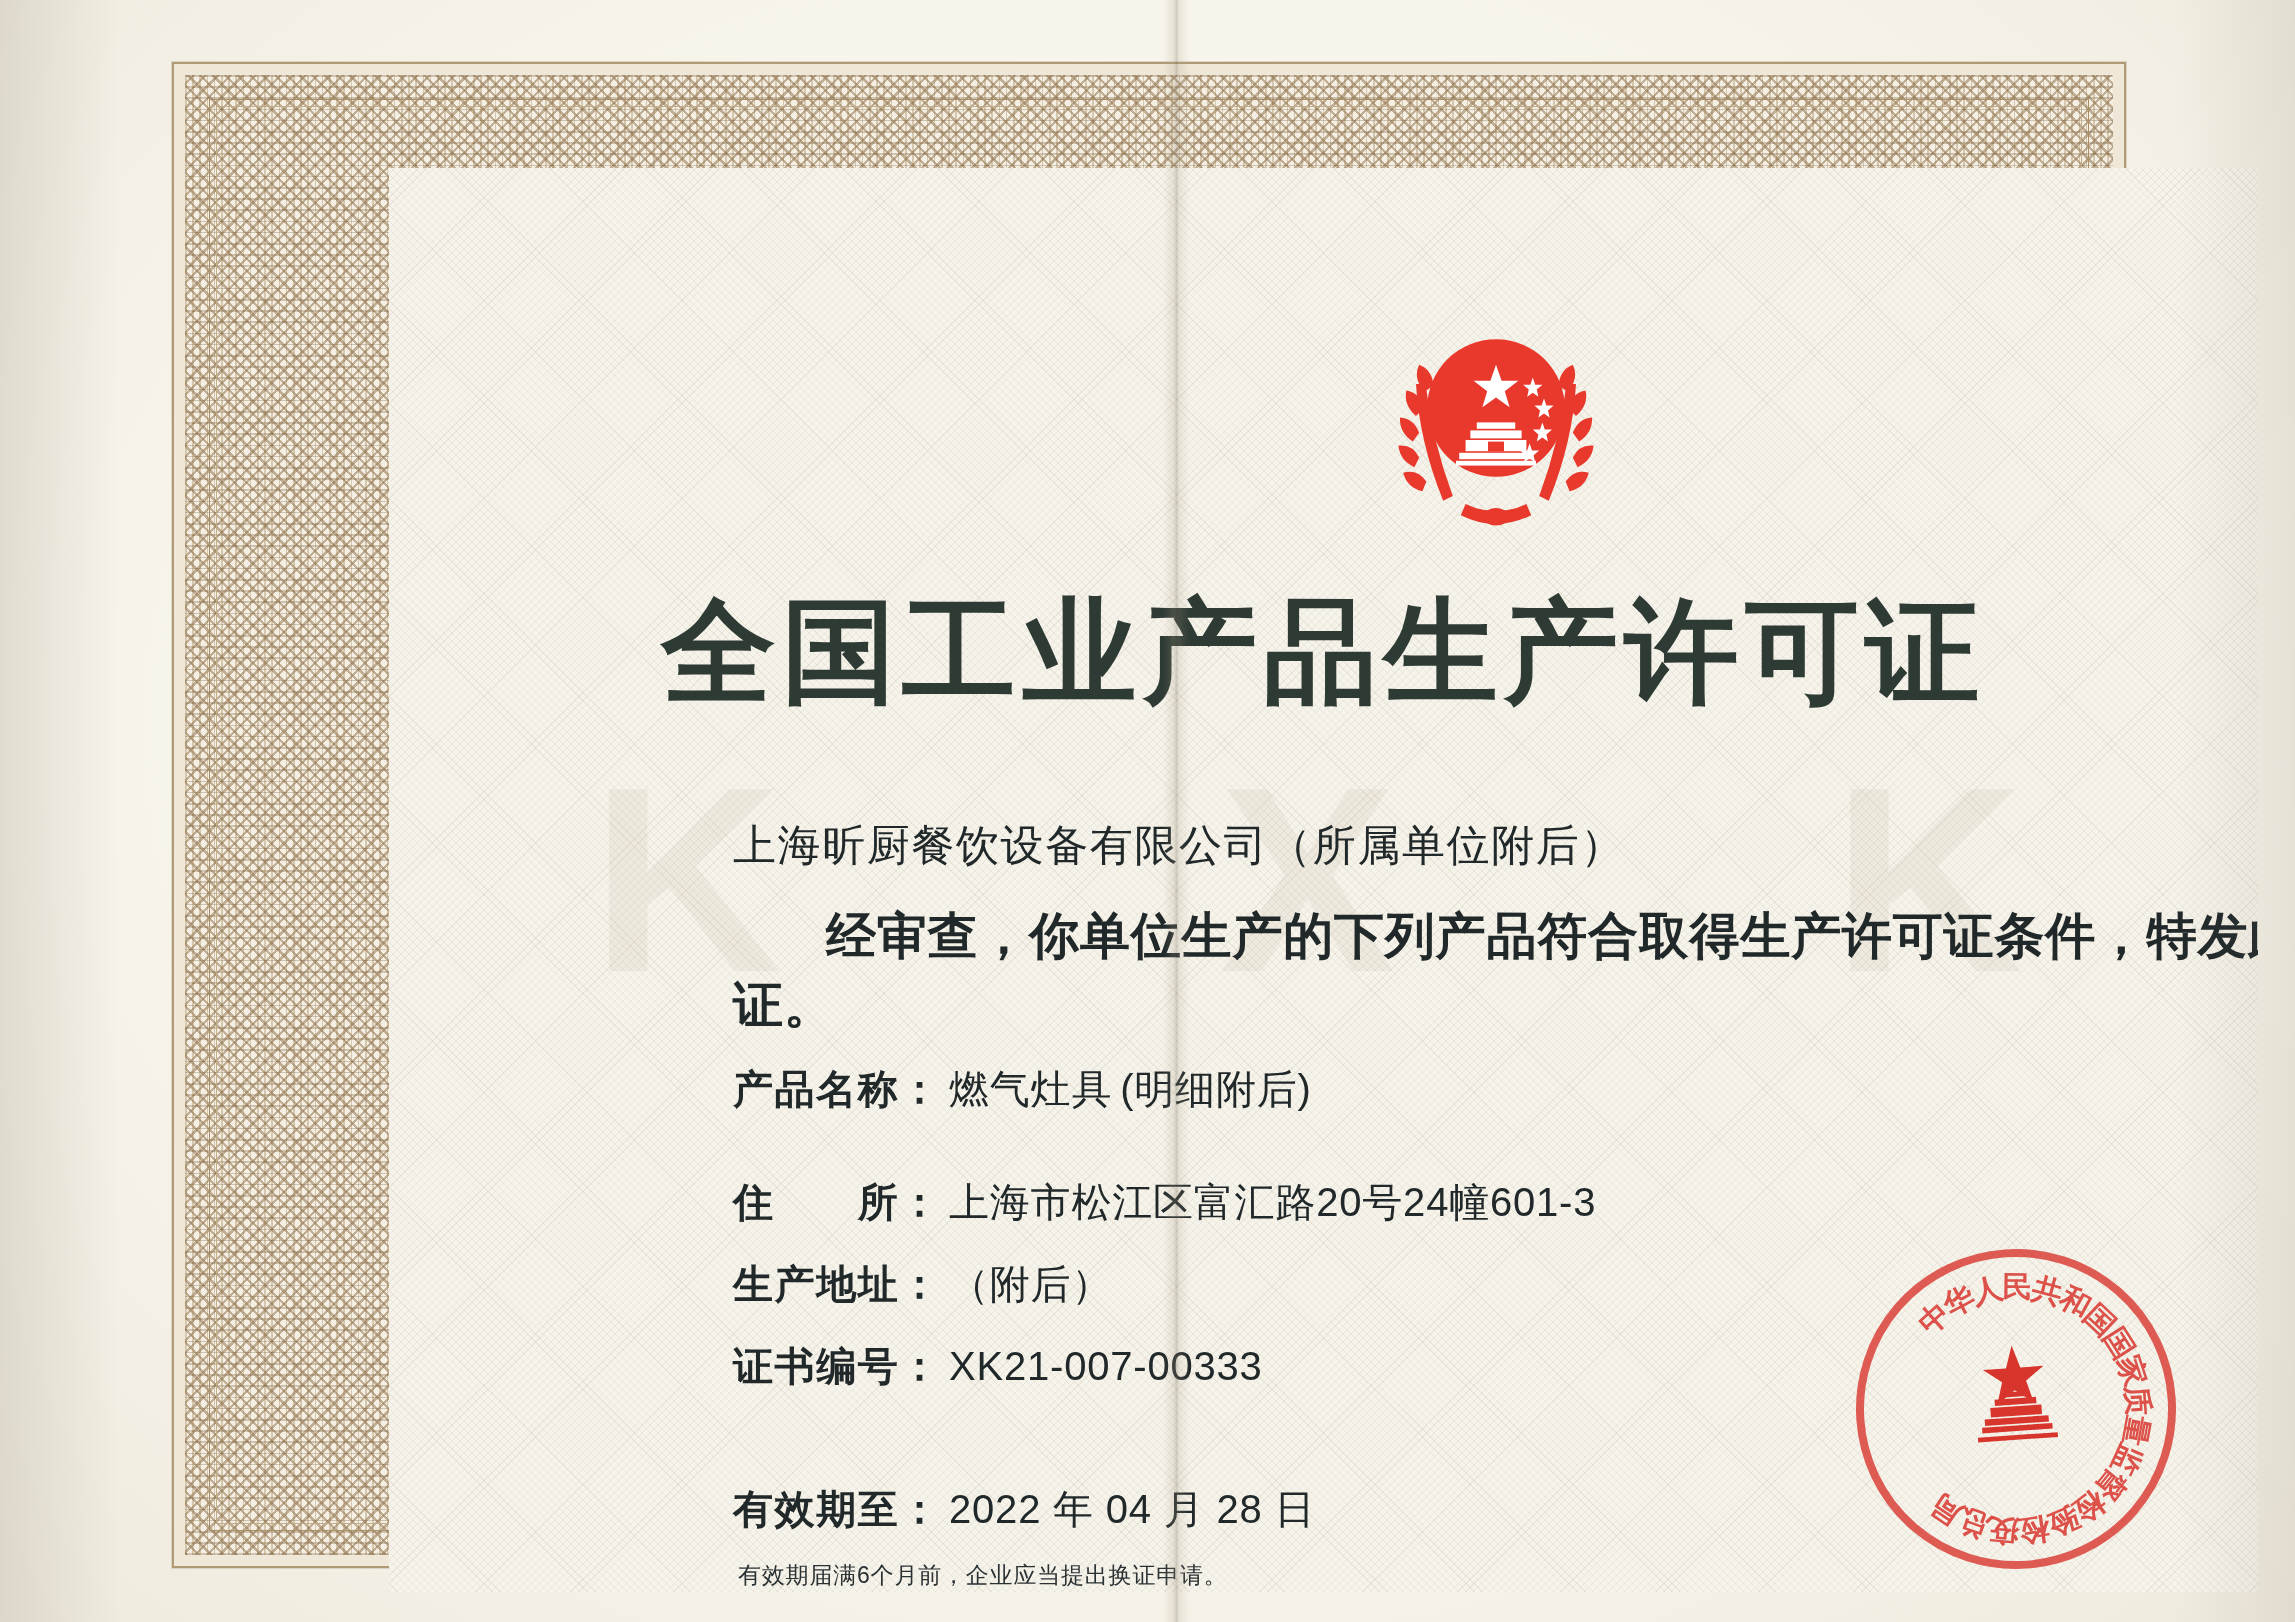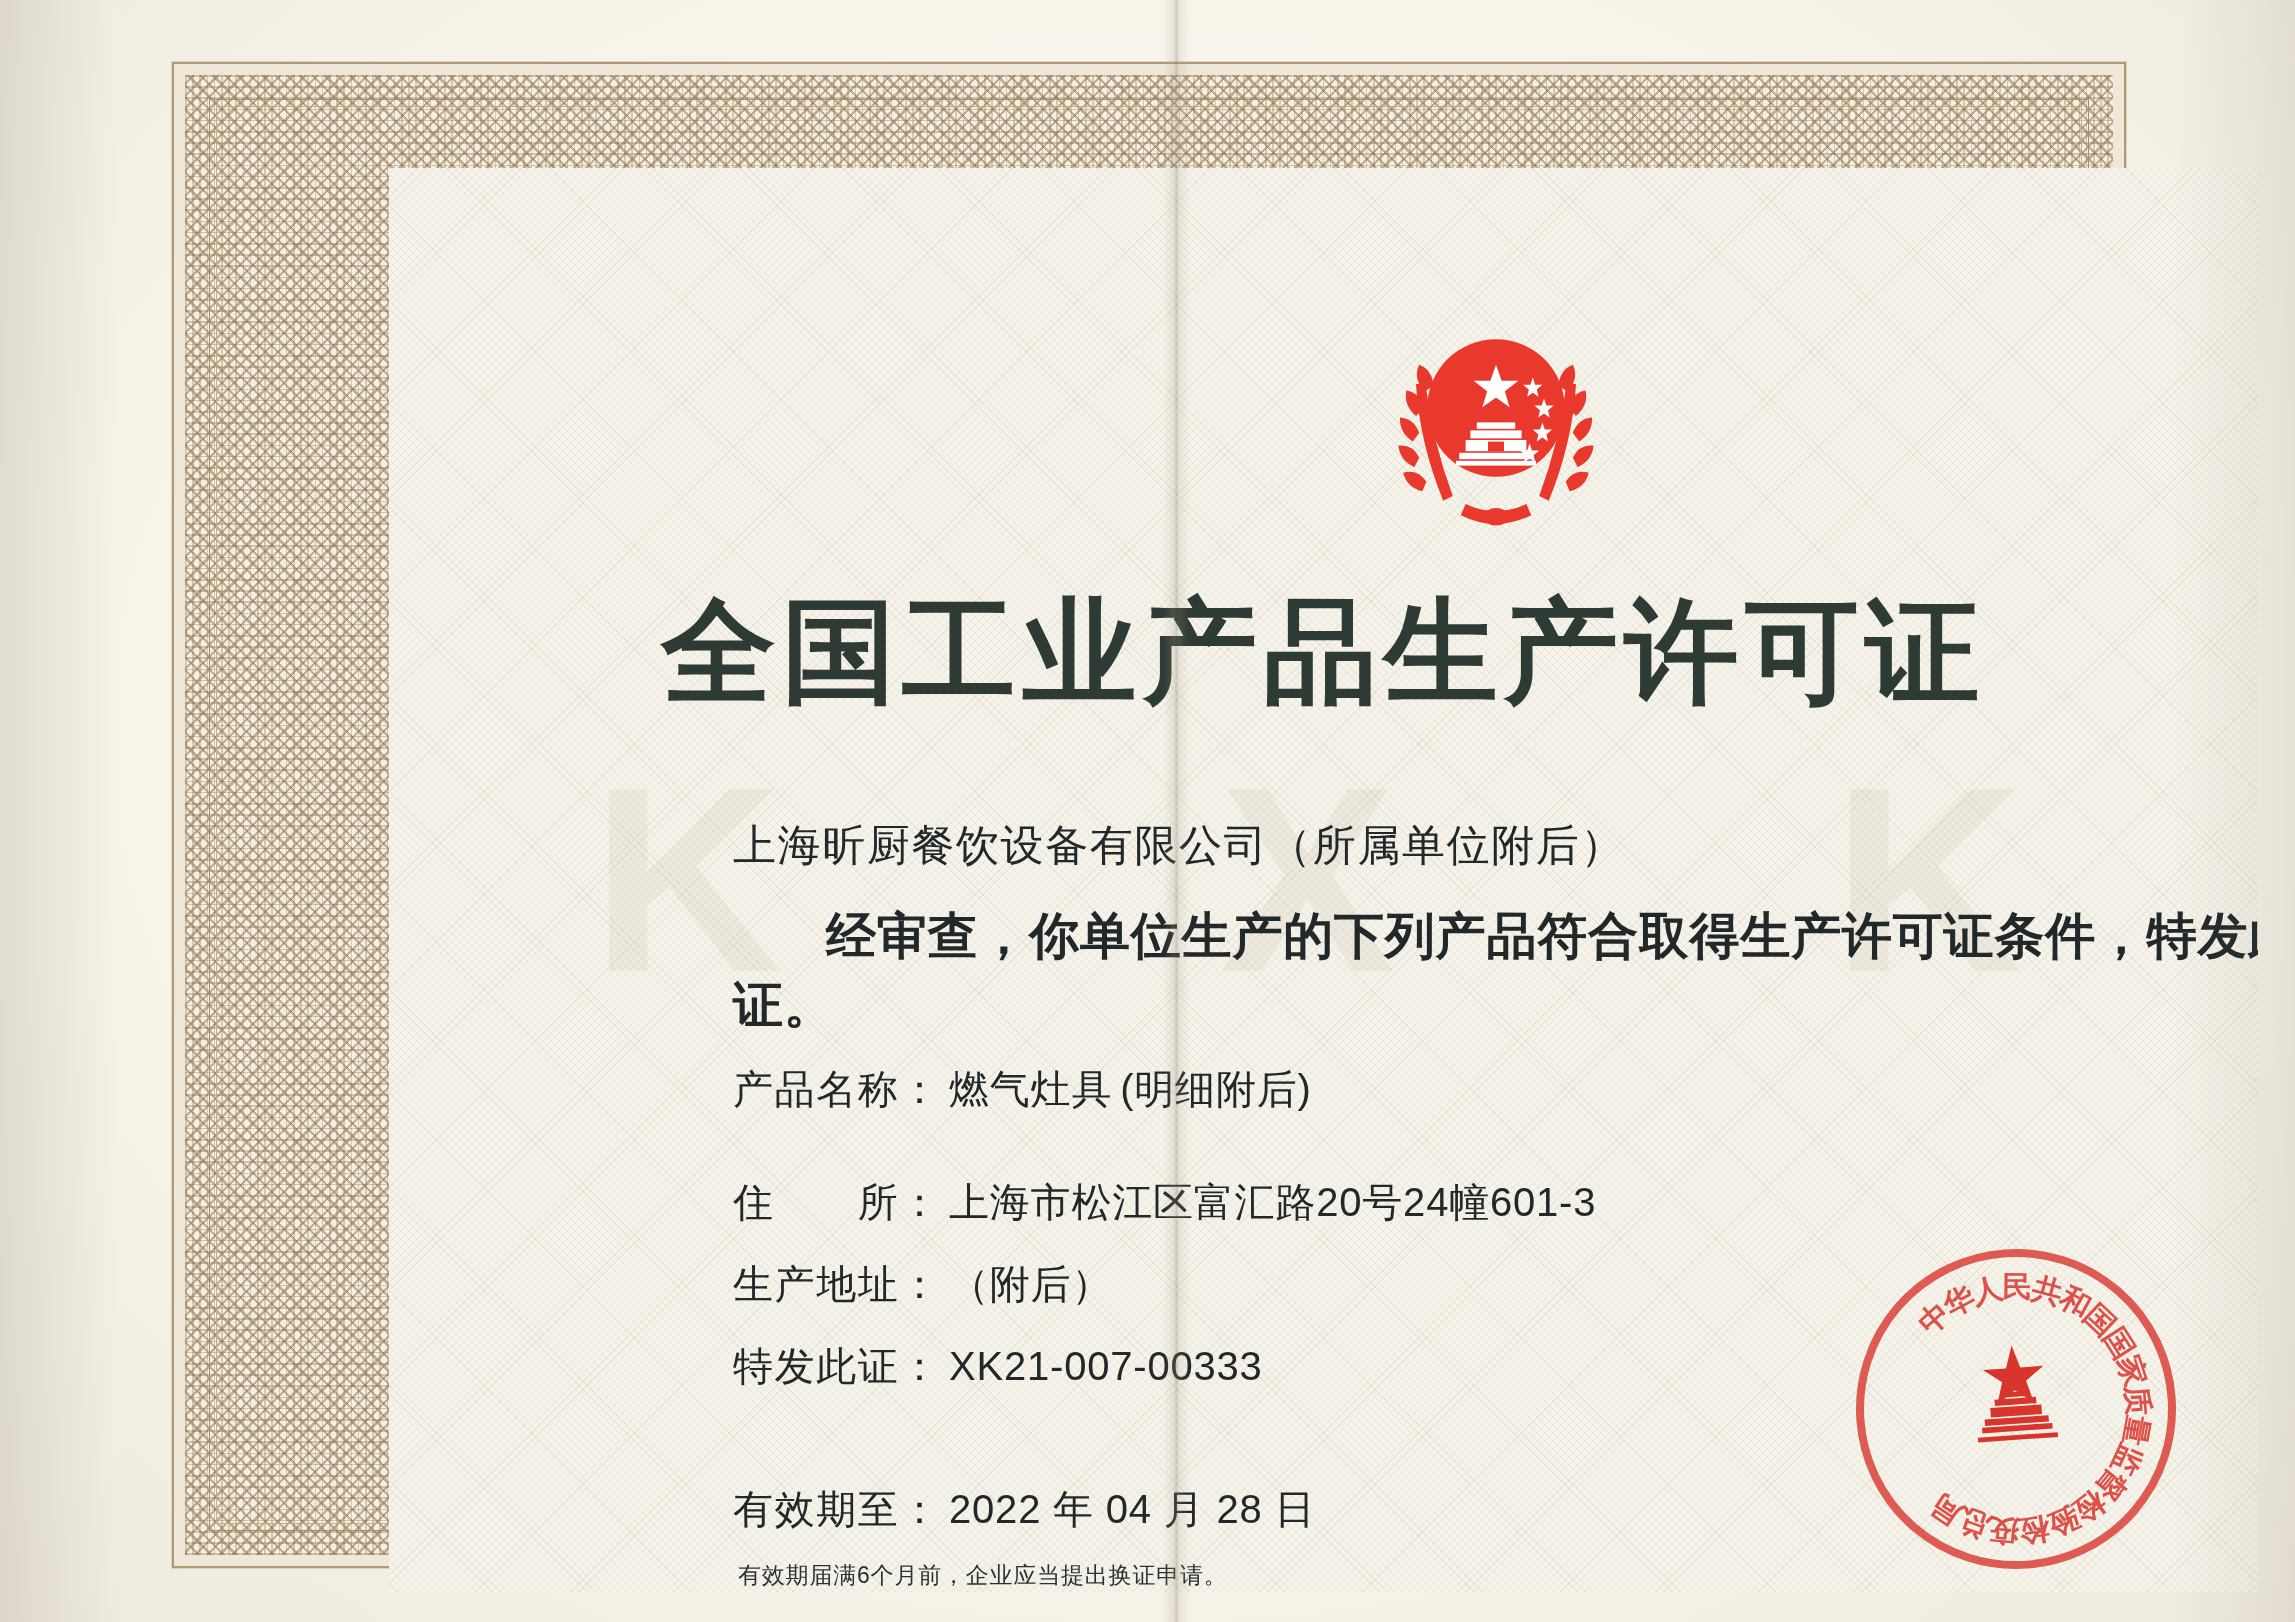--- a/index.html
+++ b/index.html
@@ -192,21 +192,21 @@
     margin-bottom: 22.4px;
   }
   .field-row {
     display: flex;
     align-items: baseline;
     font-size: 40px;
     margin-top: 27px;
     white-space: nowrap;
   }
   .field-label {
-    font-weight: 400;
+    font-weight: 700;
     letter-spacing: 1.6px;
   }
   .field-label.spaced {
     letter-spacing: 1.6px;
   }
   .field-value {
     margin-left: 8px;
     letter-spacing: 0.8px;
   }
   .field-row.product { margin-top: 17.6px; }
@@ -365,21 +365,21 @@
           <span class="field-label spaced">住　　所：</span>
           <span class="field-value">上海市松江区富汇路20号24幢601-3</span>
         </div>
 
         <div class="field-row">
           <span class="field-label">生产地址：</span>
           <span class="field-value">（附后）</span>
         </div>
 
         <div class="field-row">
-          <span class="field-label">特发此证：</span>
+          <span class="field-label">证书编号：</span>
           <span class="field-value">XK21-007-00333</span>
         </div>
       </div>
 
       <div class="date-row">
         <span class="field-label">有效期至：</span>
         <span class="field-value">2022 年 04 月 28 日</span>
       </div>
 
       <div class="footnote">有效期届满6个月前，企业应当提出换证申请。</div>

